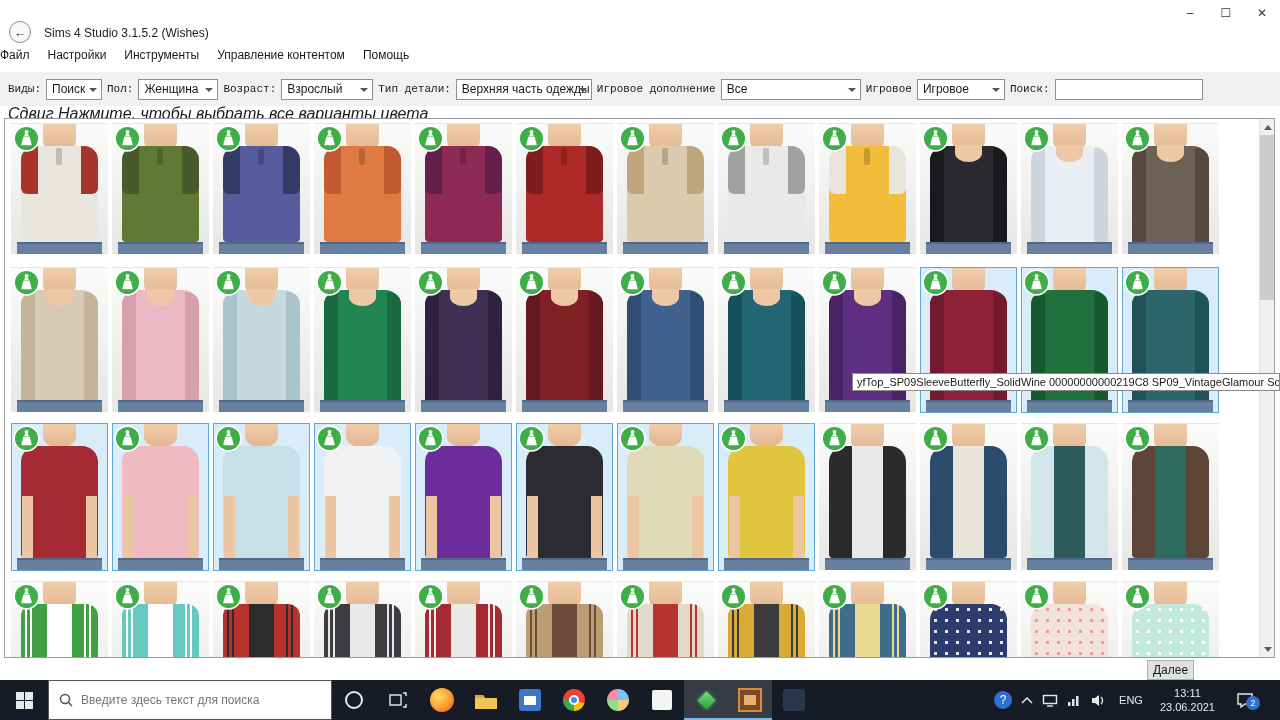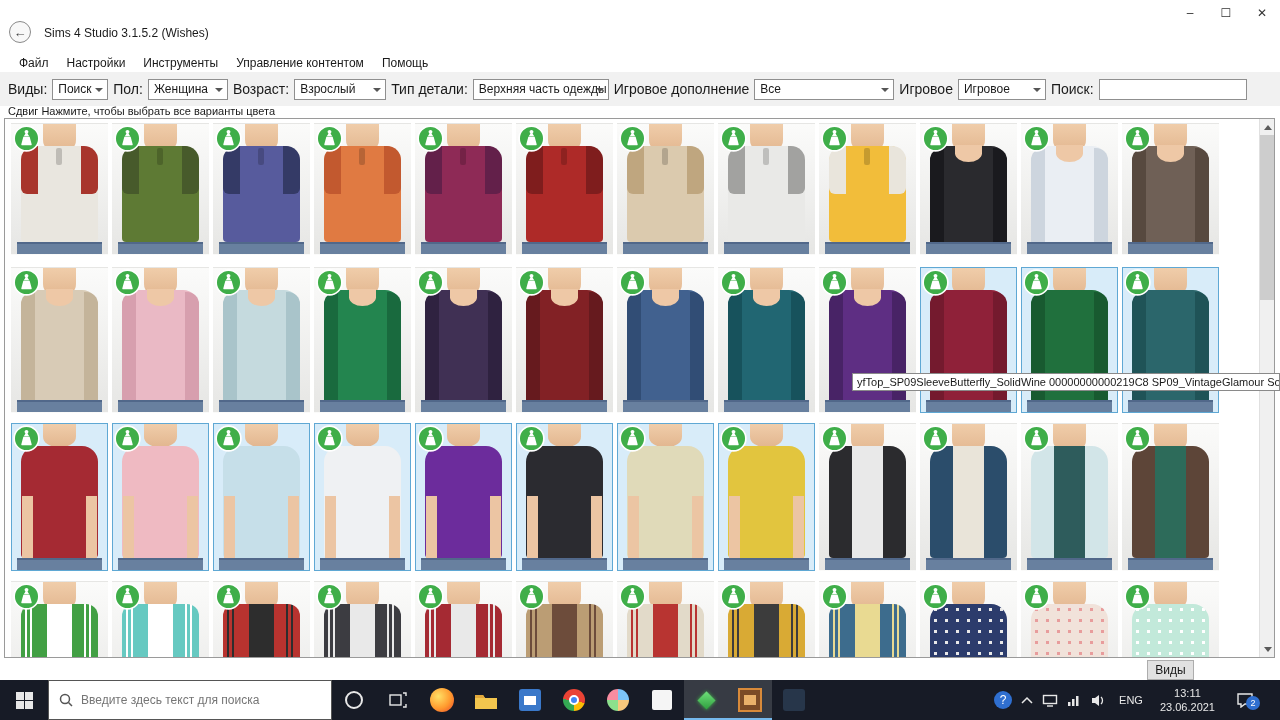--- a/index.html
+++ b/index.html
@@ -7,32 +7,32 @@
   .app { position:relative; width:1280px; height:720px; background:#fff; overflow:hidden; font-family:"Liberation Sans", sans-serif; }
 
   
   .titlebar { position:absolute; top:0; left:0; right:0; height:46px; background:#fff; }
   .win-controls { position:absolute; top:0; right:0; display:flex; }
   .wc { width:36px; height:26px; display:flex; align-items:center; justify-content:center; font-size:12px; color:#333; cursor:default; }
   .back-btn { position:absolute; top:21px; left:9px; width:22px; height:22px; border:1px solid #8a8a8a; border-radius:50%; display:flex; align-items:center; justify-content:center; font-size:13px; color:#444; background:#f8f8f8; }
   .title { position:absolute; top:26px; left:44px; font-size:12px; color:#1a1a1a; }
 
   
-  .menubar { position:absolute; top:48px; left:0; right:0; height:22px; display:flex; gap:18px; padding-left:19px; align-items:flex-end; background:#fff; }
+  .menubar { position:absolute; top:48px; left:0; right:0; height:22px; display:flex; gap:18px; padding-left:0; align-items:flex-start; background:#fff; }
   .menu-item { font-size:12px; color:#1a1a1a; cursor:default; }
 
   
   .filterbar { position:absolute; top:72px; left:0; right:0; height:34px; background:#f1f1f1; display:flex; align-items:center; gap:5px; padding:0 8px; }
-  .flabel { font-size:14px; color:#1a1a1a; white-space:nowrap; }
+  .flabel { font-size:11px; color:#1a1a1a; white-space:nowrap;font-family:Liberation Mono, monospace; }
   .dd { position:relative; background:#fff; border:1px solid #8f8f8f; height:21px; display:flex; align-items:center; padding:0 16px 0 5px; font-size:12px; color:#1a1a1a; white-space:nowrap; overflow:hidden; }
   .chev { position:absolute; right:4px; top:8px; width:0; height:0; border:4px solid transparent; border-top-color:#555; }
   .search-input { width:148px; height:21px; border:1px solid #8f8f8f; font-size:12px; padding:0 4px; background:#fff; }
 
   
-  .hint { position:absolute; top:105px; left:8px; font-size:11px; color:#1a1a1a; }
+  .hint { position:absolute; top:105px; left:8px; font-size:16px; color:#1a1a1a;font-style:italic; }
 
   
   .grid { position:absolute; top:118px; left:4px; right:5px; height:540px; border:1px solid #9a9a9a; background:#fff; overflow:hidden; }
   .g-row { display:flex; gap:4px; padding-left:6px; }
   .r0 { height:132px; margin-top:4px; }
   .r1 { height:146px; margin-top:12px; }
   .r2 { height:148px; margin-top:10px; }
   .r3 { height:140px; margin-top:10px; }
   .thumb { position:relative; flex:0 0 97px; width:97px; height:100%; background:linear-gradient(180deg,#fbfbfa,#e6e6e4); overflow:hidden; border:1px solid transparent; }
   .thumb.sel { background:#d8ecf9; border-color:#5fa8d4; }
@@ -928,21 +928,21 @@
             <div class="neck"></div>
             <div class="torso"></div>
             <div class="decol"></div>
           </div>
         </div>
       </div>
     </div>
 
   <div class="tooltip">yfTop_SP09SleeveButterfly_SolidWine 00000000000219C8 SP09_VintageGlamour SortOrder:0-0</div>
 
-  <button class="next-btn">Виды</button>
+  <button class="next-btn">Далее</button>
 
   <div class="taskbar">
     <div class="tb-start">
       <svg width="17" height="17" viewBox="0 0 17 17">
         <rect x="0" y="0" width="8" height="8" fill="#e8e8e8"></rect>
         <rect x="9" y="0" width="8" height="8" fill="#e8e8e8"></rect>
         <rect x="0" y="9" width="8" height="8" fill="#e8e8e8"></rect>
         <rect x="9" y="9" width="8" height="8" fill="#e8e8e8"></rect>
       </svg>
     </div>

